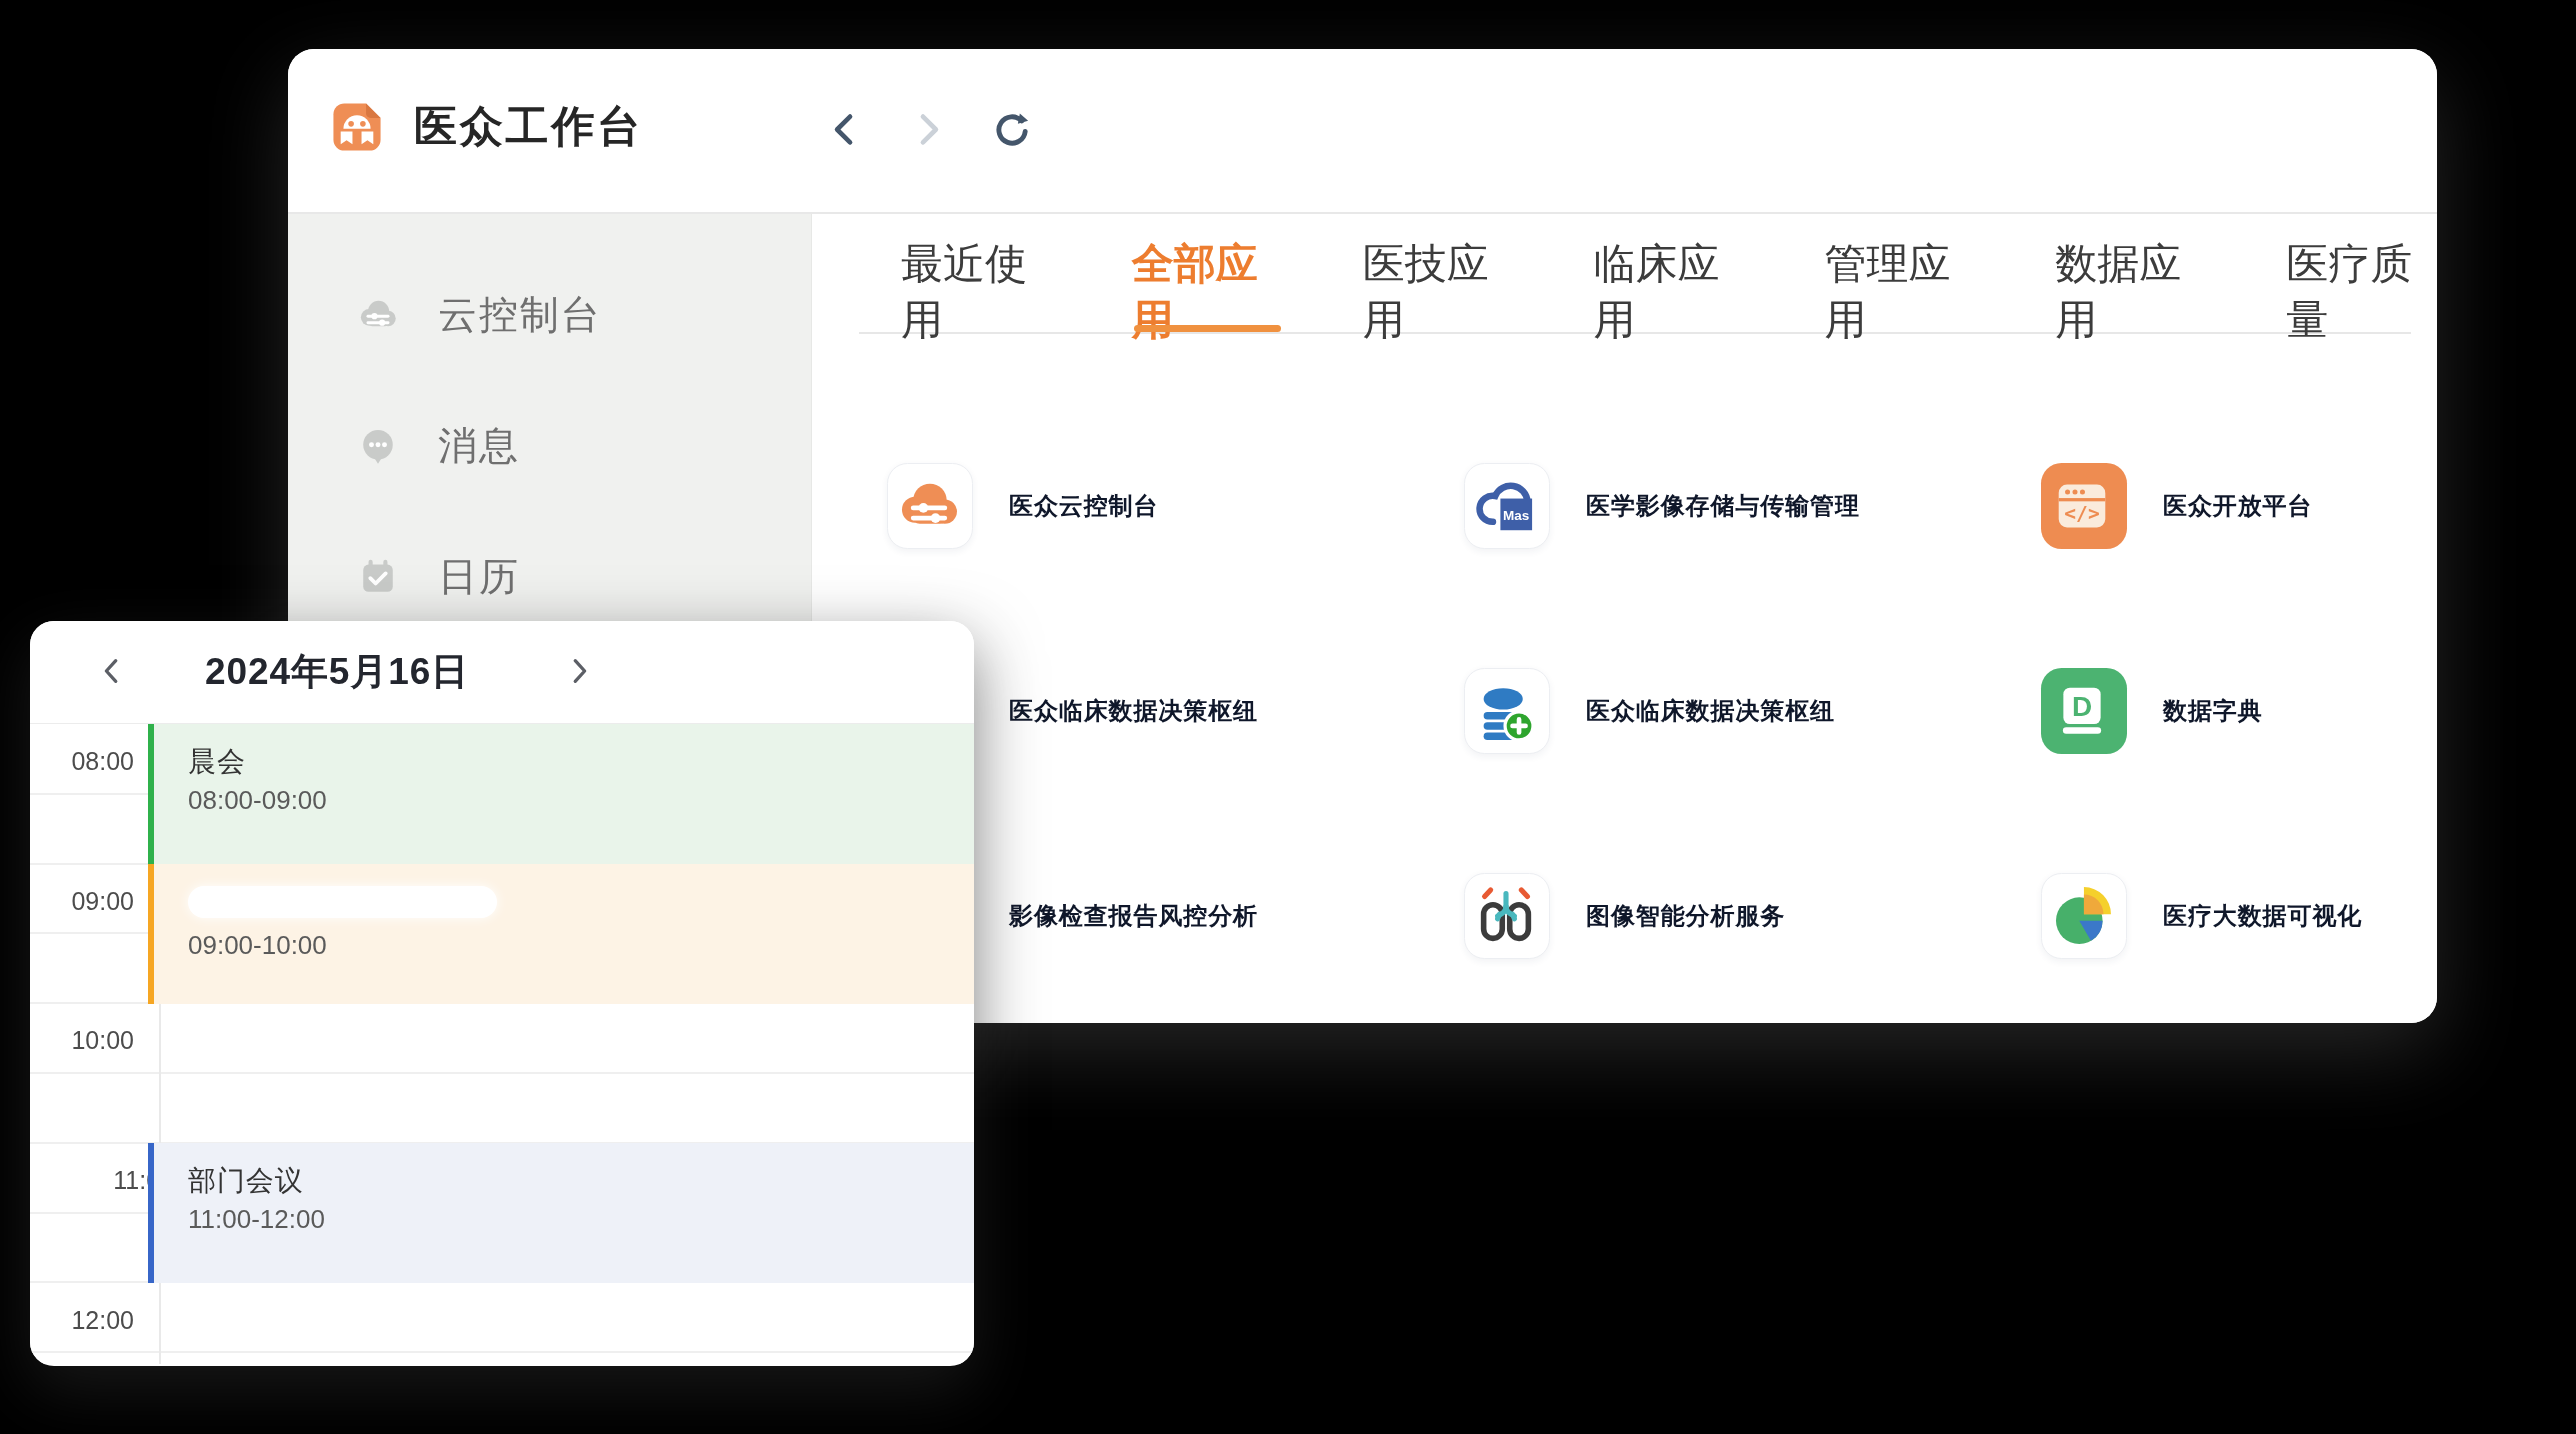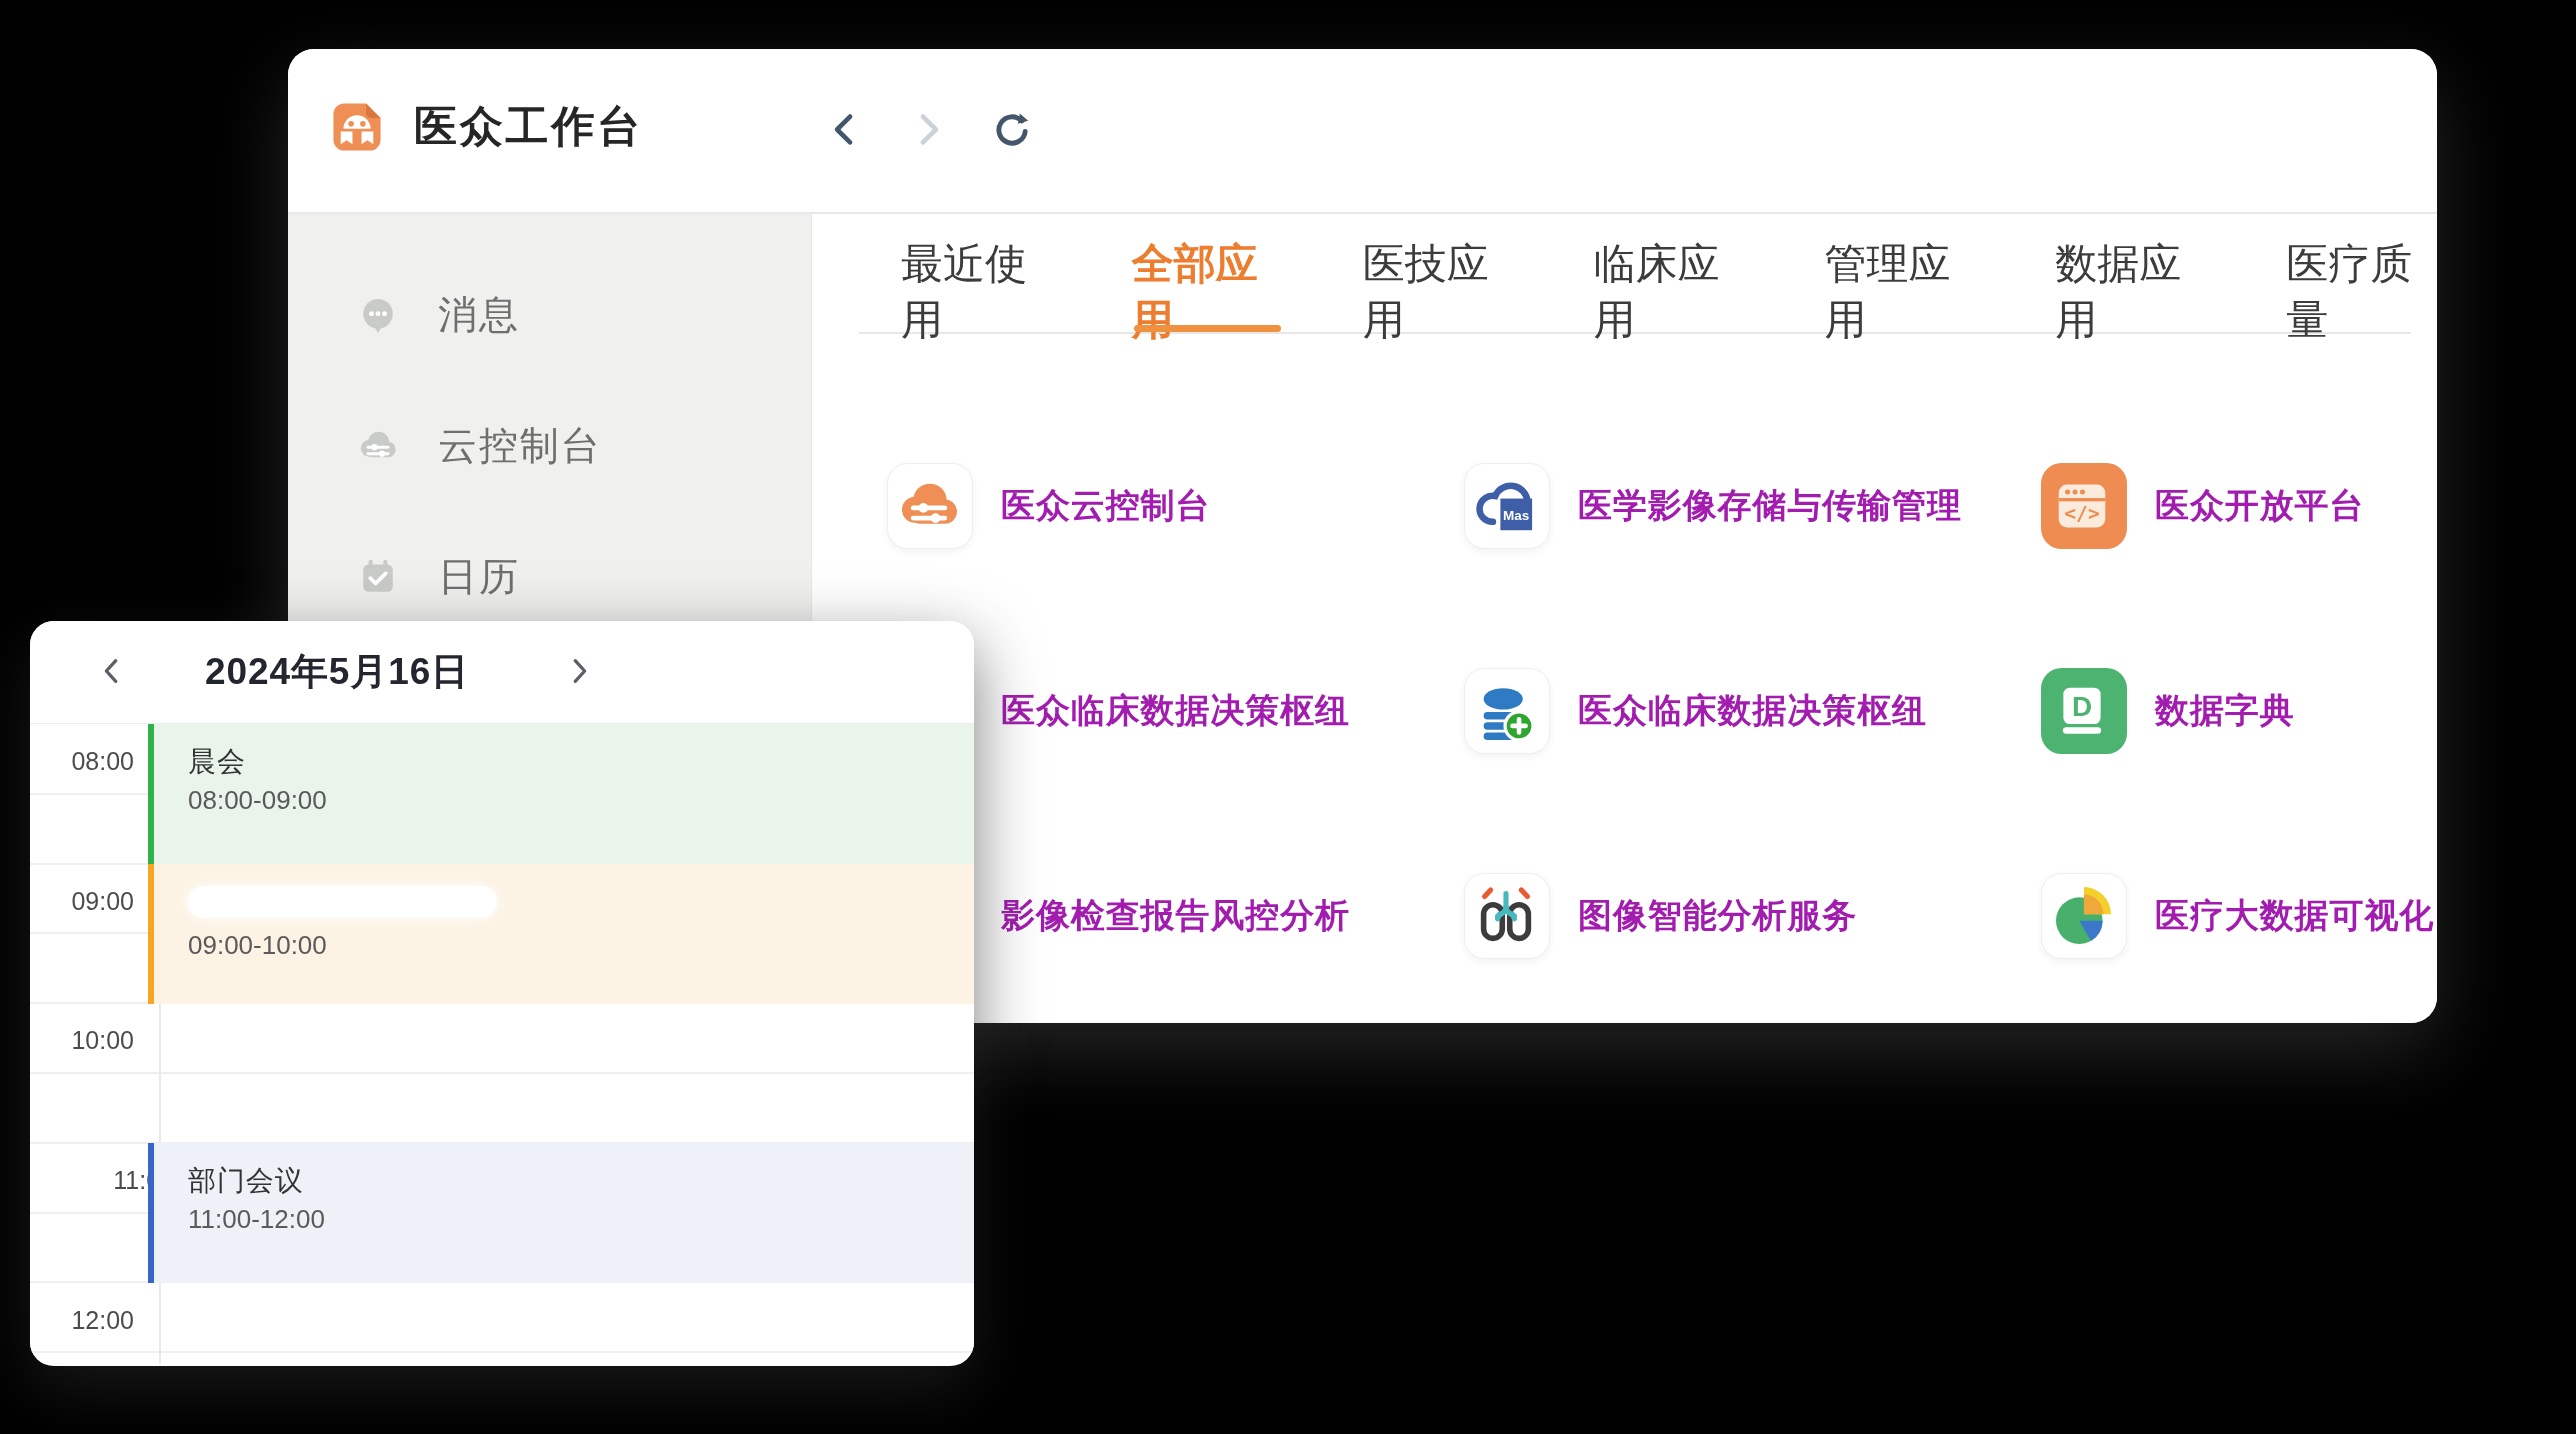--- a/index.html
+++ b/index.html
@@ -32,21 +32,21 @@
   .tabs{display:flex;gap:80px;padding-left:87px;height:118px;align-items:center;padding-top:37px;box-sizing:content-box;height:81px;}
   .tab{position:relative;font-size:42px;color:#3c3c3c;height:81px;display:flex;align-items:center;cursor:pointer;}
   .tab.active{color:var(--accent,#ED7D2F);font-weight:700;}
   .tab.active::after{content:"";position:absolute;left:1.9px;right:1.9px;bottom:0;height:7.4px;border-radius:3.7px;background:var(--underline,#F0913F);}
   .tabs-divider{height:1.9px;background:#e7e7e7;margin:0 26px 0 45px;}
   .grid{display:grid;grid-template-columns:577px 577px 577px;grid-auto-rows:205px;padding:70px 0 0 73px;}
   .app{display:flex;align-items:center;cursor:pointer;}
   .app-icon{width:86px;height:86px;border-radius:20.5px;flex:none;display:flex;align-items:center;justify-content:flex-start;box-sizing:border-box;}
   .app-icon.framed{background:#fff;border:1.9px solid #eceef2;box-shadow:0 2.8px 7.4px rgba(30,50,90,.06);}
   .app-icon svg{display:block;width:82px;height:82px;}
-  .app-label{margin-left:28px;font-size:34px;font-weight:600;color:#a21caf;letter-spacing:0.9px;}
+  .app-label{margin-left:36px;font-size:24px;font-weight:600;color:#0f172a;letter-spacing:0.9px;}
   
   .calendar{
     position:absolute;left:30px;top:621px;width:944px;height:745px;background:#fff;border-radius:24px;
     box-shadow:0 22.3px 65px rgba(40,40,40,.6);overflow:hidden;
   }
   .cal-header{position:relative;height:102px;border-bottom:1.9px solid #ececec;background:#fff;}
   .cal-chevron{position:absolute;top:0;height:102px;width:56px;display:flex;align-items:center;justify-content:center;background:none;border:none;padding:0;cursor:pointer;}
   .cal-chevron.prev{left:54px;}
   .cal-chevron.next{left:521px;}
   .cal-date{position:absolute;left:121px;width:372px;top:0;height:102px;display:flex;align-items:center;justify-content:center;font-size:37px;font-weight:600;color:#23262e;letter-spacing:0.9px;}
@@ -93,49 +93,49 @@
               <path d="M29.5 5.5 l8.5 7.5 -10.5 3 z" fill="#44566B"></path>
             </svg></span>
         </button>
       </span>
   </div>
   <div class="header-divider"></div>
   <div class="sidebar" id="sidebar">
       <div class="side-item">
         <span class="side-icon">
           <svg viewBox="0 0 88 88">
-            <circle cx="44" cy="42" r="25" fill="#C9CBC9"></circle>
-            <path d="M37 63 l7 11 7-11 z" fill="#C9CBC9"></path>
-            <g fill="#fff">
-              <circle cx="33" cy="42" r="4.2"></circle>
-              <circle cx="44" cy="42" r="4.2"></circle>
-              <circle cx="55" cy="42" r="4.2"></circle>
-            </g>
-          </svg>
-        </span>
-        <span class="side-label">消息</span>
-      </div>
-      <div class="side-item">
-        <span class="side-icon">
-          <svg viewBox="0 0 88 88">
             <g fill="#C9CBC9">
               <circle cx="29" cy="48" r="14"></circle>
               <circle cx="45" cy="38" r="18"></circle>
               <circle cx="61" cy="50" r="13"></circle>
               <rect x="26" y="47" width="38" height="16" rx="8"></rect>
             </g>
 <g stroke="#fff" stroke-width="5" stroke-linecap="round">
               <path d="M27 46 H61"></path>
               <path d="M27 57 H61"></path>
             </g>
 <circle cx="38" cy="46" r="5.2" fill="#fff"></circle>
             <circle cx="51" cy="57" r="5.2" fill="#fff"></circle>
           </svg>
         </span>
         <span class="side-label">云控制台</span>
+      </div>
+      <div class="side-item">
+        <span class="side-icon">
+          <svg viewBox="0 0 88 88">
+            <circle cx="44" cy="42" r="25" fill="#C9CBC9"></circle>
+            <path d="M37 63 l7 11 7-11 z" fill="#C9CBC9"></path>
+            <g fill="#fff">
+              <circle cx="33" cy="42" r="4.2"></circle>
+              <circle cx="44" cy="42" r="4.2"></circle>
+              <circle cx="55" cy="42" r="4.2"></circle>
+            </g>
+          </svg>
+        </span>
+        <span class="side-label">消息</span>
       </div>
       <div class="side-item">
         <span class="side-icon">
           <svg viewBox="0 0 88 88">
             <rect x="19" y="23" width="50" height="46" rx="9" fill="#C9CBC9"></rect>
             <rect x="28" y="15" width="7" height="13" rx="3.5" fill="#C9CBC9"></rect>
             <rect x="53" y="15" width="7" height="13" rx="3.5" fill="#C9CBC9"></rect>
             <path d="M31 46 l9 9 17-17" stroke="#fff" stroke-width="6.5" fill="none" stroke-linecap="round" stroke-linejoin="round"></path>
           </svg>
         </span>

